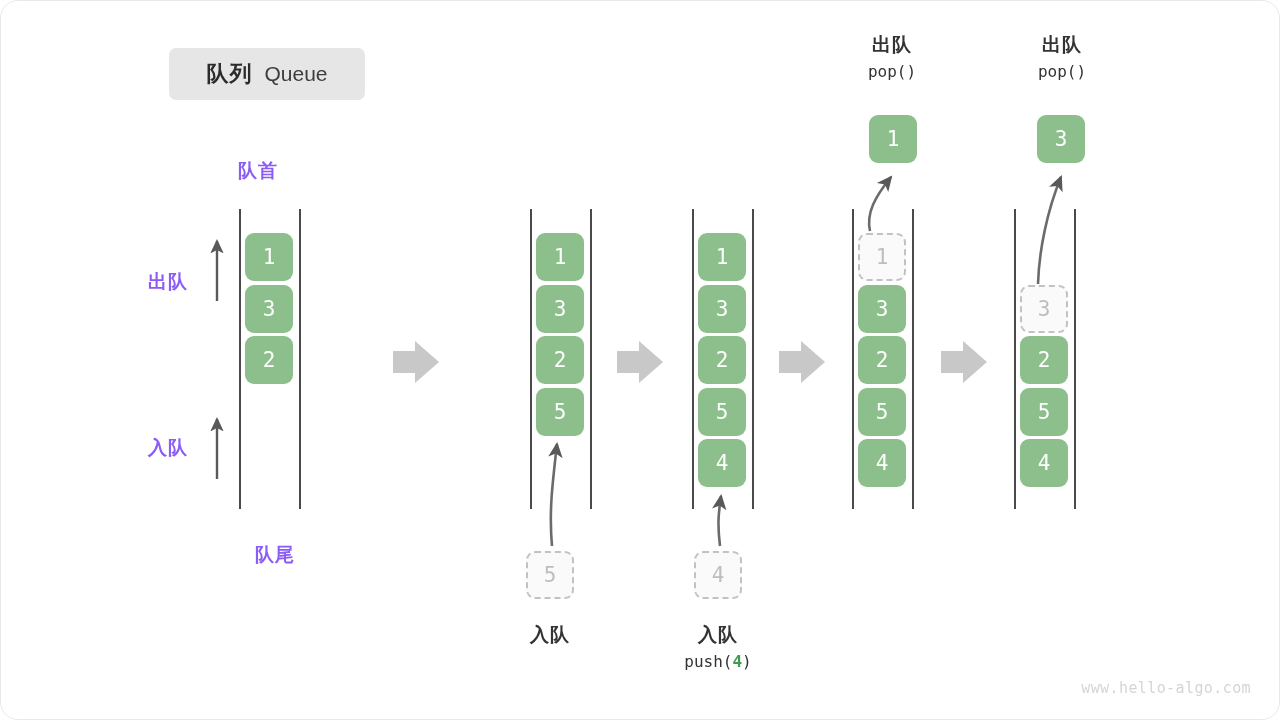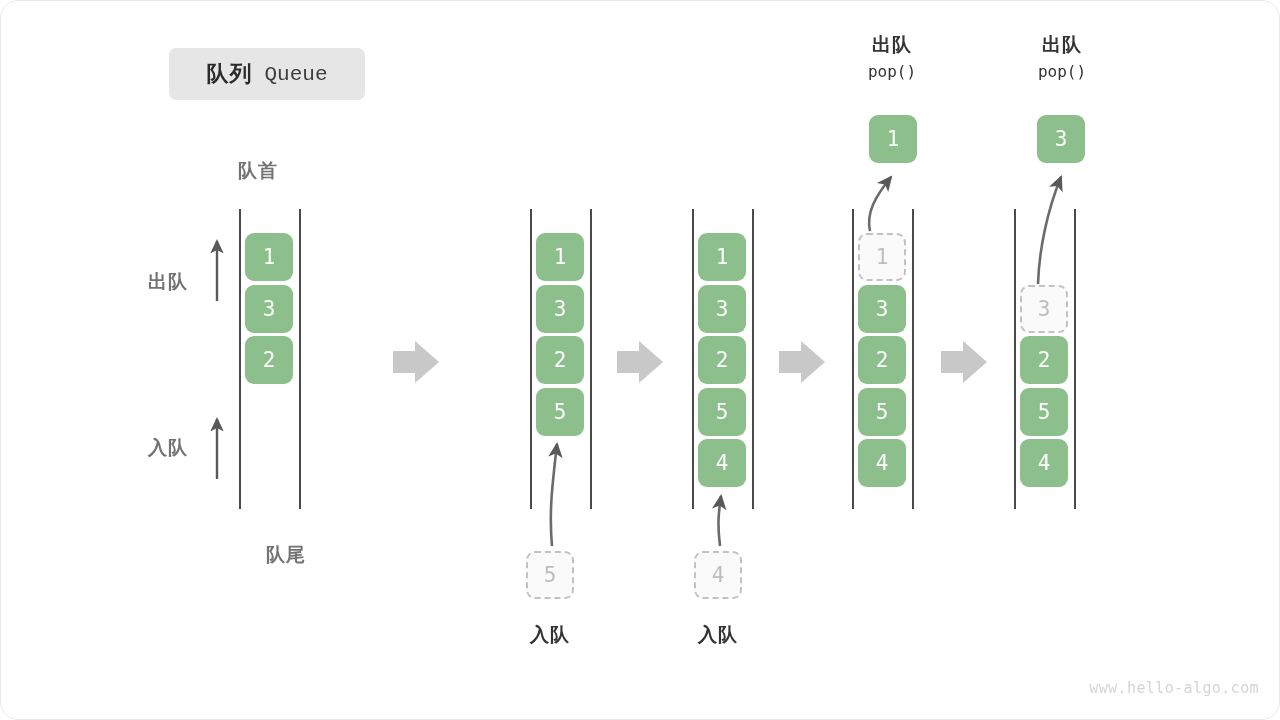--- a/index.html
+++ b/index.html
@@ -26,28 +26,28 @@
     background:#e6e6e6;
     border-radius:7px;
     display:flex;align-items:center;justify-content:center;
     gap:12px;
   }
   .title-cn{
     font-size:22px;font-weight:bold;color:#2b2b2b;
     letter-spacing:1px;
   }
   .title-en{
-    font-family:Liberation Mono, monospace;
+    font-family:Liberation Sans, sans-serif;
     font-size:21px;color:#3d3d3d;
   }
 
   
   .cn-label{
     position:absolute;
-    font-size:19px;font-weight:bold;color:#737373;
+    font-size:19px;font-weight:bold;color:#8b5cf6;
     letter-spacing:1px;
     white-space:nowrap;
   }
   .op-label{
     position:absolute;
     text-align:center;
     white-space:nowrap;
     line-height:1.5;
   }
   .op-label .op-cn{
@@ -105,39 +105,39 @@
   
   #overlay{
     position:absolute;left:0;top:0;
     width:1280px;height:720px;
     pointer-events:none;
   }
 
   
   .watermark{
     position:absolute;
-    right:20px;bottom:22px;
+    right:28px;bottom:22px;
     font-family:"DejaVu Sans Mono","Liberation Mono",monospace;
     font-size:15px;
     color:#d5d5d5;
     letter-spacing:0.4px;
   }
 </style>
 </head>
 <body>
 
 <div id="canvas">
 
   <div class="title-badge">
     <span class="title-cn">队列</span>
     <span class="title-en">Queue</span>
   </div>
 
   <div class="cn-label" style="left:237px;top:157px;">队首</div>
-  <div class="cn-label" style="left:231px;top:541px;padding-left:34px;">队尾</div>
+  <div class="cn-label" style="left:220px;top:541px;padding-left:34px;">队尾</div>
   <div class="cn-label" style="left:147px;top:268px;">出队</div>
   <div class="cn-label" style="left:147px;top:434px;">入队</div>
 
   <div class="column" id="col-0" style="left:238px;top:208px;width:62px;height:300px;">
     <div class="rail left" style="height:300px;"></div>
     <div class="rail right" style="height:300px;"></div>
   <div class="cell solid" style="left: 6px; top: 24px;">1</div>
       <div class="cell solid" style="left: 6px; top: 75.5px;">3</div>
       <div class="cell solid" style="left: 6px; top: 127px;">2</div>
     </div>
@@ -160,20 +160,21 @@
     <div class="rail right" style="height:300px;"></div>
   <div class="cell solid" style="left: 6px; top: 24px;">1</div>
       <div class="cell solid" style="left: 6px; top: 75.5px;">3</div>
       <div class="cell solid" style="left: 6px; top: 127px;">2</div>
       <div class="cell solid" style="left: 6px; top: 178.5px;">5</div>
       <div class="cell solid" style="left: 6px; top: 230px;">4</div>
     </div>
   <div class="cell ghost" style="left:693px;top:550px;">4</div>
   <div class="op-label" style="left:632px;top:620px;width:170px;">
     <span class="op-cn">入队</span>
+    <span class="op-code"><span>push(</span><span class="num">4</span><span>)</span></span>
   </div>
 
   <div class="column" id="col-3" style="left:851px;top:208px;width:62px;height:300px;">
     <div class="rail left" style="height:300px;"></div>
     <div class="rail right" style="height:300px;"></div>
   <div class="cell ghost" style="left: 6px; top: 24px;">1</div>
       <div class="cell solid" style="left: 6px; top: 75.5px;">3</div>
       <div class="cell solid" style="left: 6px; top: 127px;">2</div>
       <div class="cell solid" style="left: 6px; top: 178.5px;">5</div>
       <div class="cell solid" style="left: 6px; top: 230px;">4</div>

